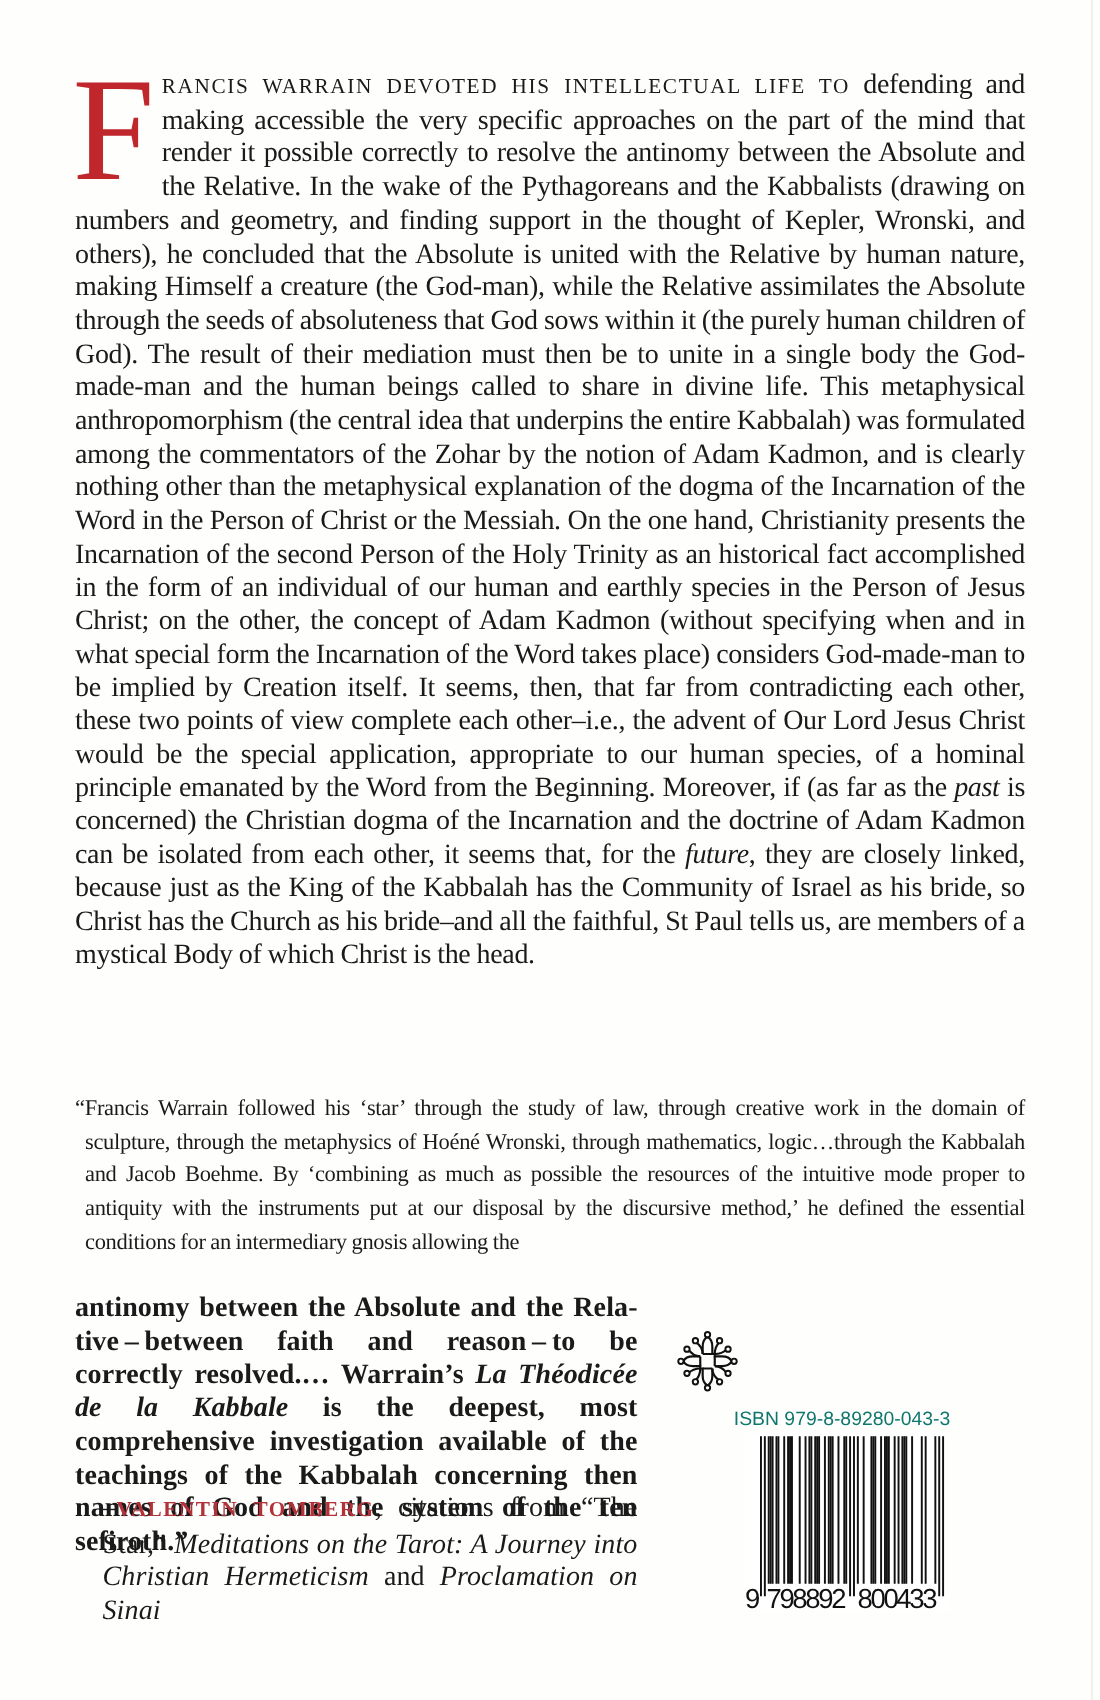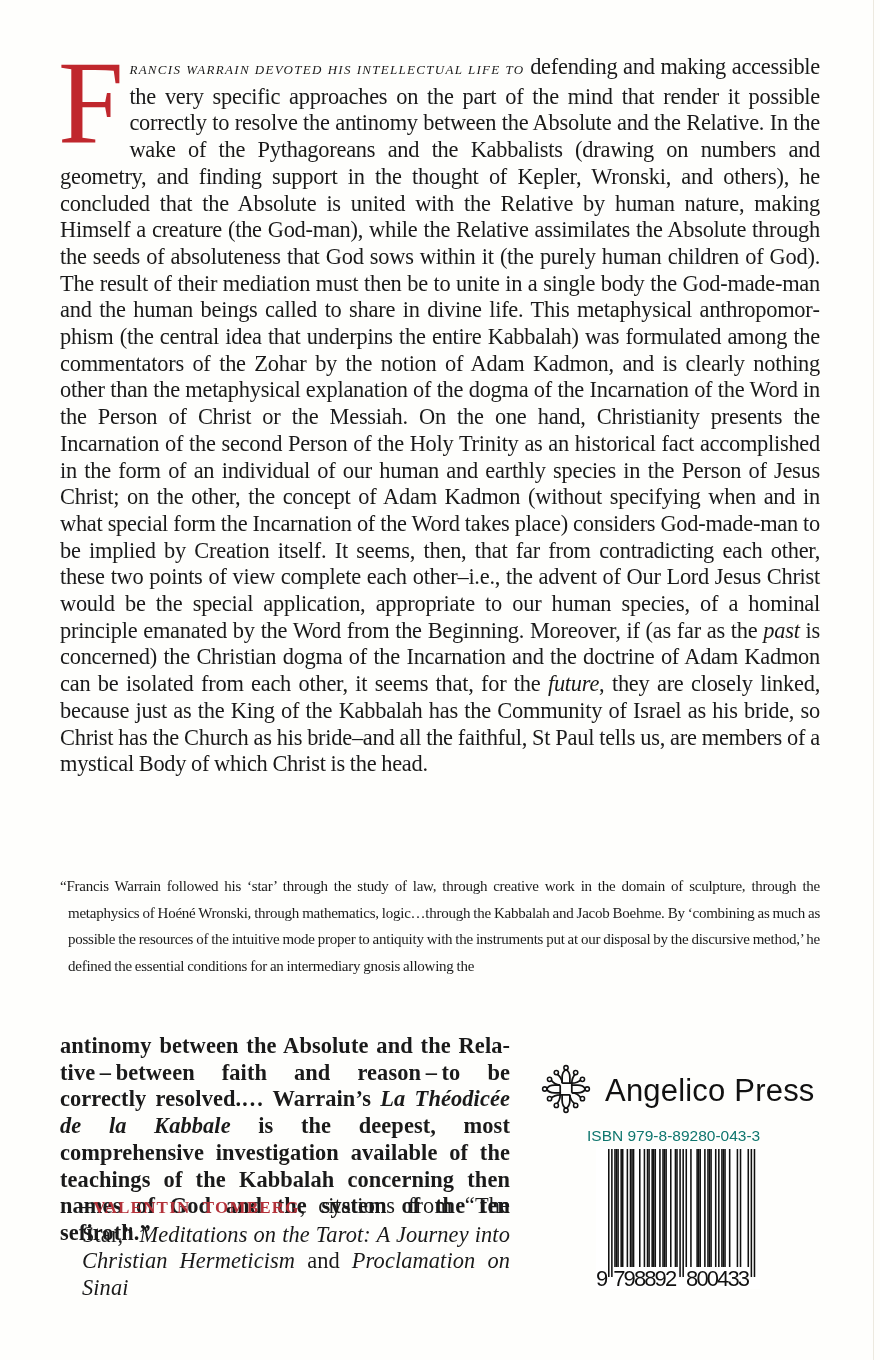--- a/index.html
+++ b/index.html
@@ -25,26 +25,25 @@
     .drop-cap {
       float: left;
       font-size: 118px; line-height: 92px;
       color: #c0272d;
       margin: 4px 6px 0 -2px;
       height: 86px;
     }
     .lead {
       text-transform: uppercase;
       letter-spacing: 1.3px;
-      font-size: 13px;
-      font-style: italic;
+      font-size: 17px;
     }
     .quote {
       position: absolute; left: 60px; top: 873px; width: 760px;
-      font-size: 15px; line-height: 26.7px;
+      font-size: 18px; line-height: 26.7px;
       text-align: justify;
       letter-spacing: -0.25px;
       word-spacing: -0.5px;
       text-indent: -8px;
       padding-left: 8px;
       box-sizing: border-box;
     }
     .quote-narrow {
       position: absolute; left: 60px; top: 1033px; width: 450px;
       font-size: 22.4px; line-height: 26.7px;
@@ -133,21 +132,20 @@
           <circle cx="13" cy="40" r="2.2"></circle>
         <circle cx="30" cy="52" r="2.2"></circle>
           <circle cx="20" cy="47" r="2.2"></circle>
           <circle cx="40" cy="47" r="2.2"></circle>
         <circle cx="52" cy="30" r="2.2"></circle>
           <circle cx="47" cy="20" r="2.2"></circle>
           <circle cx="47" cy="40" r="2.2"></circle>
       </g>
     </svg>
   </span>
-  <span class="publisher-name">Angelico Press</span>
 </div>
 
 <div class="isbn-label">ISBN 979-8-89280-043-3</div>
 
 <div class="barcode">
   <svg id="barcode-svg" width="164" height="142" viewBox="0 0 164 142">
       <rect x="12.00" y="2" width="1.55" height="128" fill="#111"></rect>
       <rect x="15.10" y="2" width="1.55" height="128" fill="#111"></rect>
       <rect x="18.20" y="2" width="1.55" height="118" fill="#111"></rect>
       <rect x="19.75" y="2" width="1.55" height="118" fill="#111"></rect>

